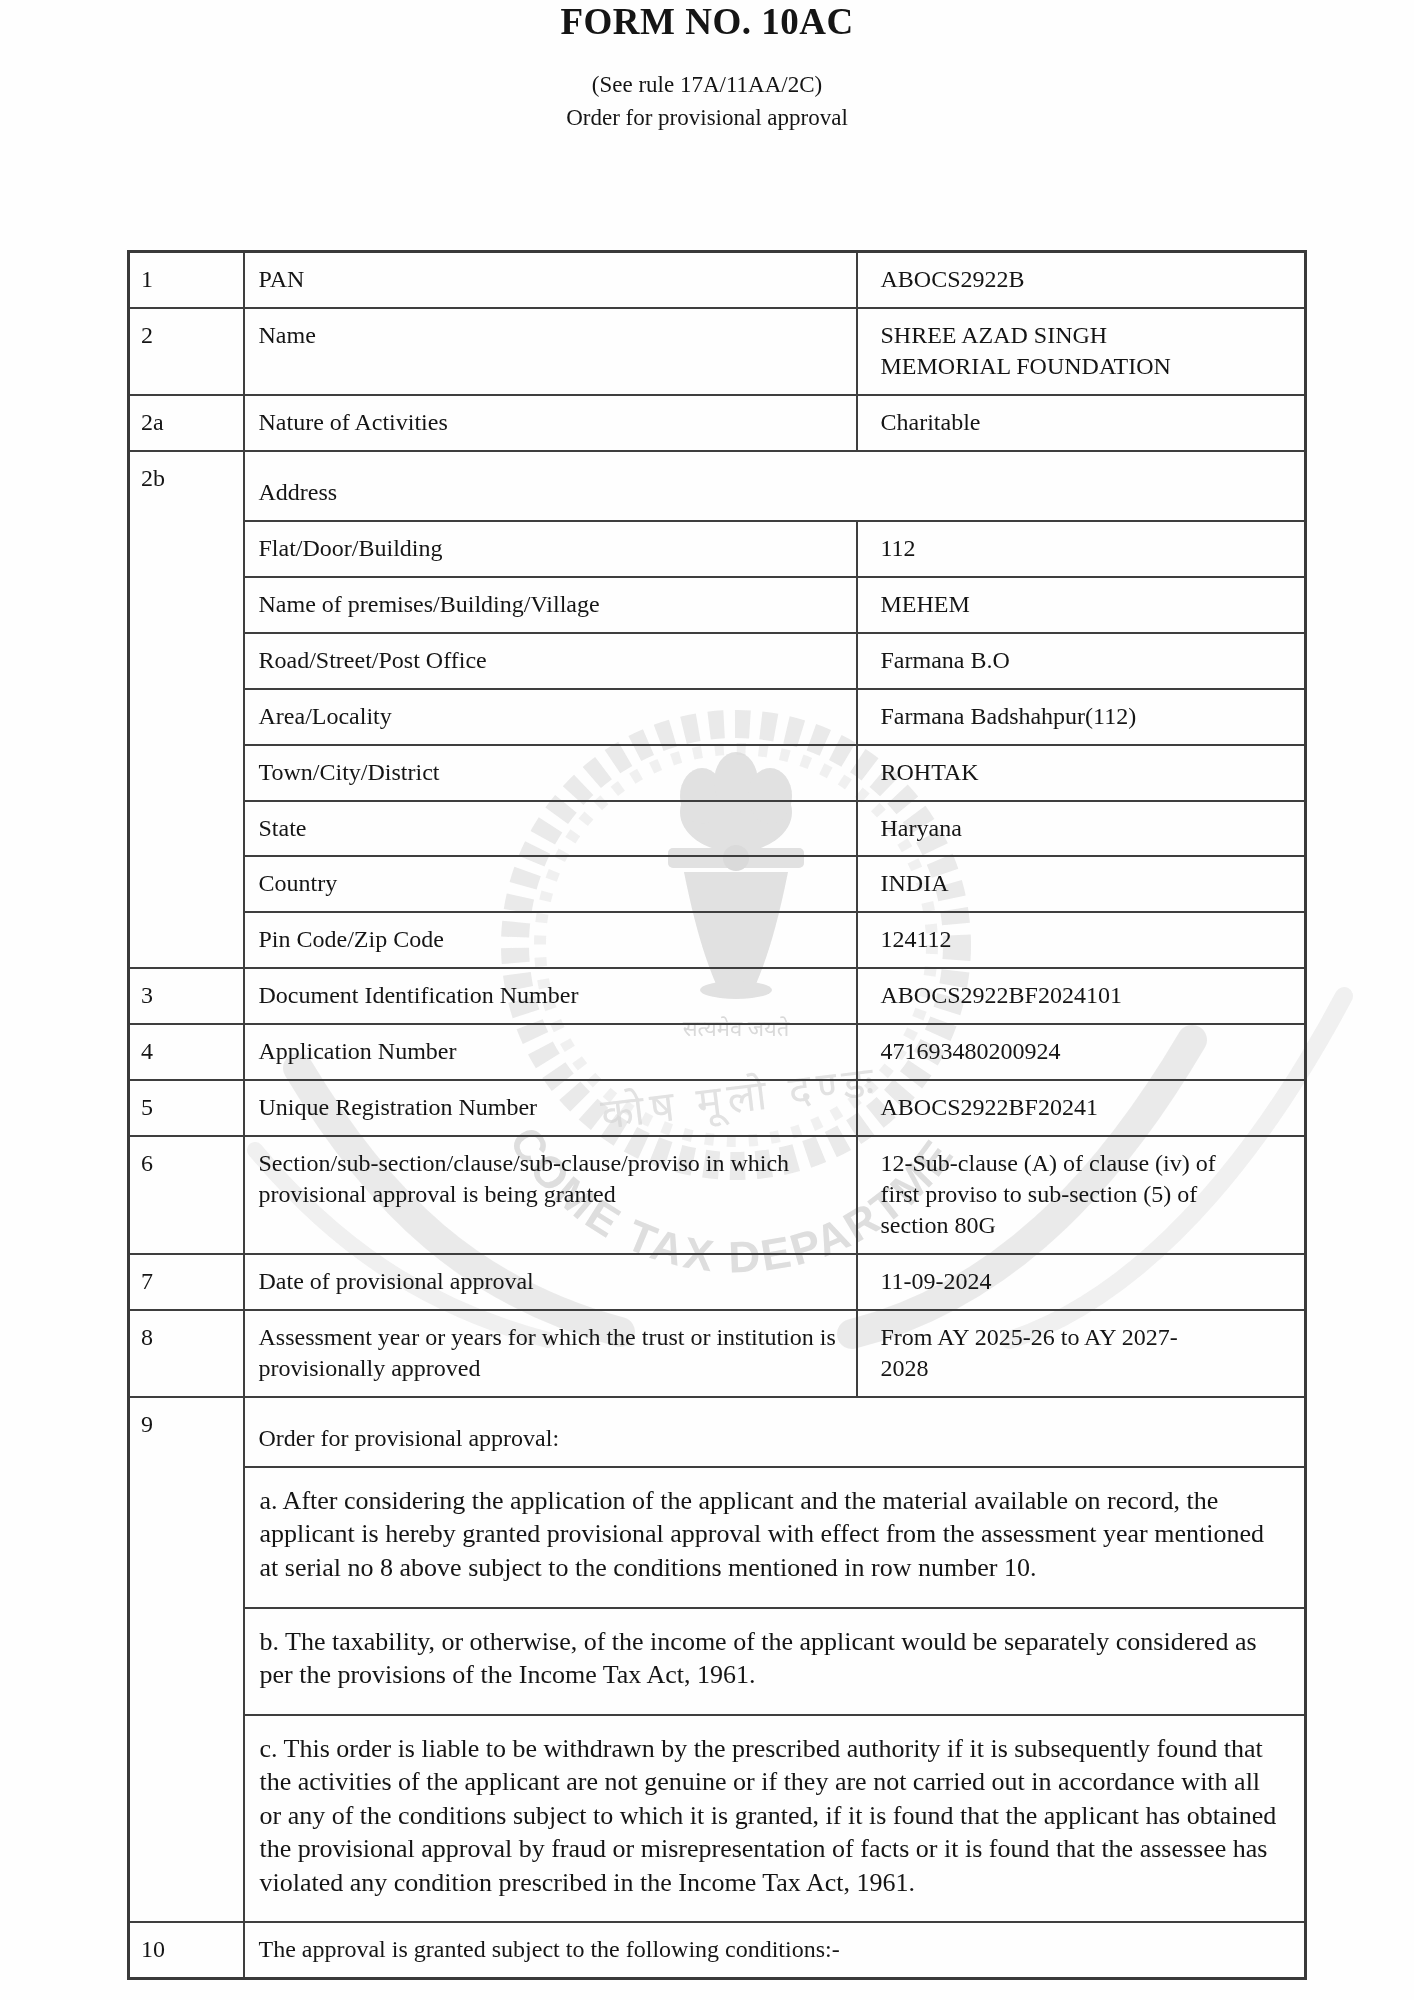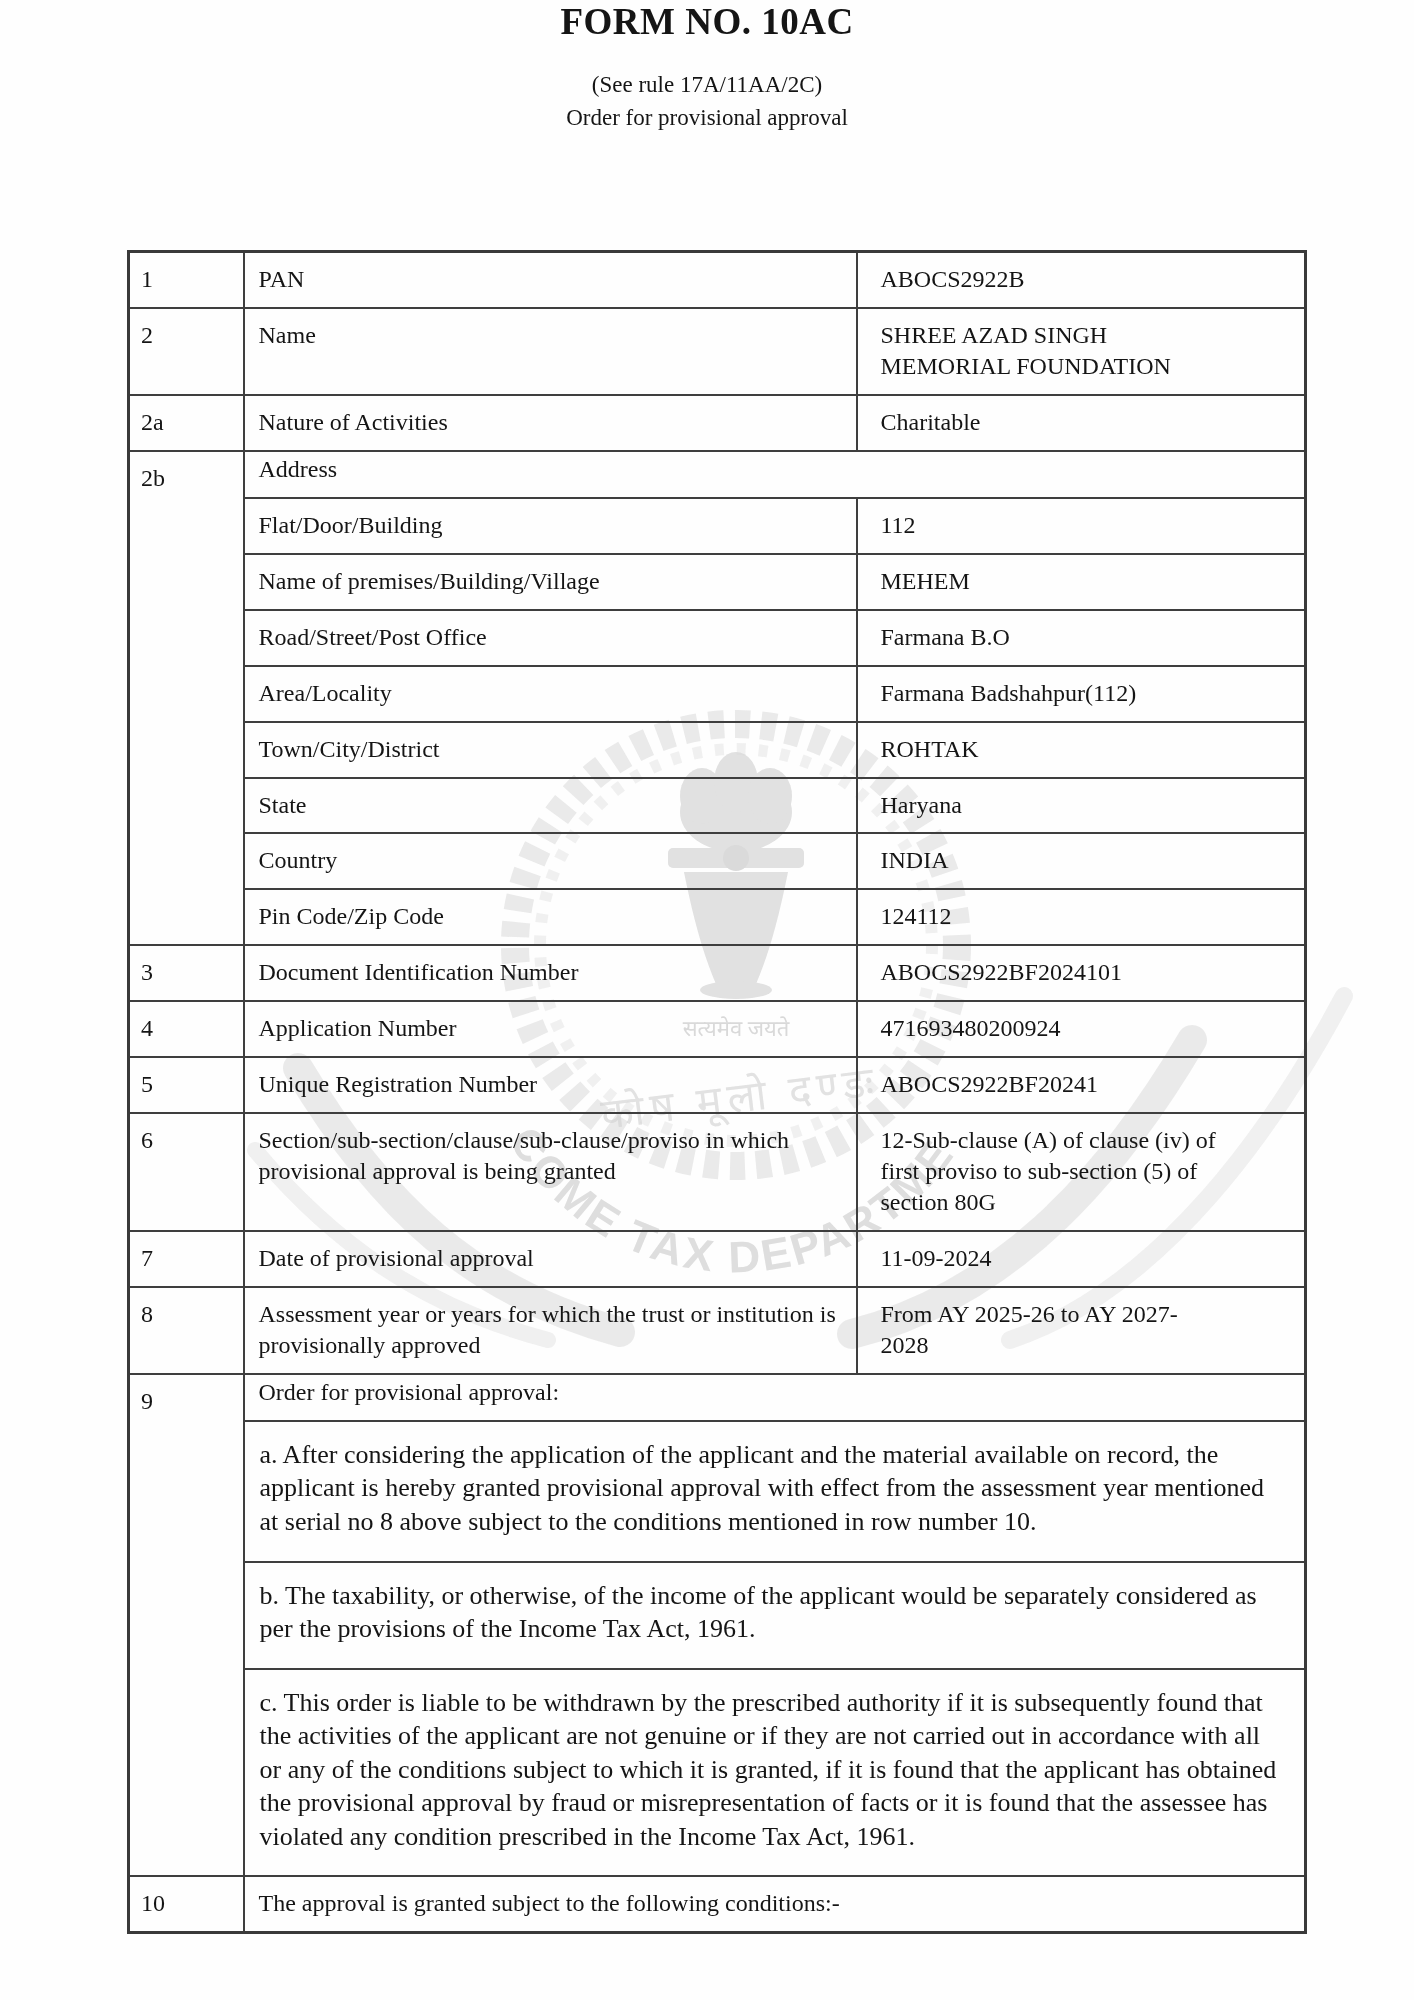--- a/index.html
+++ b/index.html
@@ -36,21 +36,21 @@
   td{
     border:2px solid #3e3e3e;
     font-size:24px;line-height:1.29;
     vertical-align:top;
     padding:11px 12px 12px 14px;
     background:transparent;
   }
   td.serial-cell{padding-left:11px;}
   td.value-cell{white-space:pre-line;padding-left:23px;}
   td.para-cell{padding:16px 16px 22px 15px;font-size:26px;}
-  td.section-head-cell{padding-top:2px;}
+  td.section-head-cell{padding-top:25px;}
 </style>
 </head>
 <body>
 
 <div class="page">
 
   <svg class="watermark" viewBox="0 0 1414 2000" xmlns="http://www.w3.org/2000/svg" aria-hidden="true">
     <g opacity="0.85">
 
       <circle cx="736" cy="945" r="221" fill="none" stroke="#cfcfcf" stroke-width="28" stroke-dasharray="15 11" opacity="0.5"></circle>

